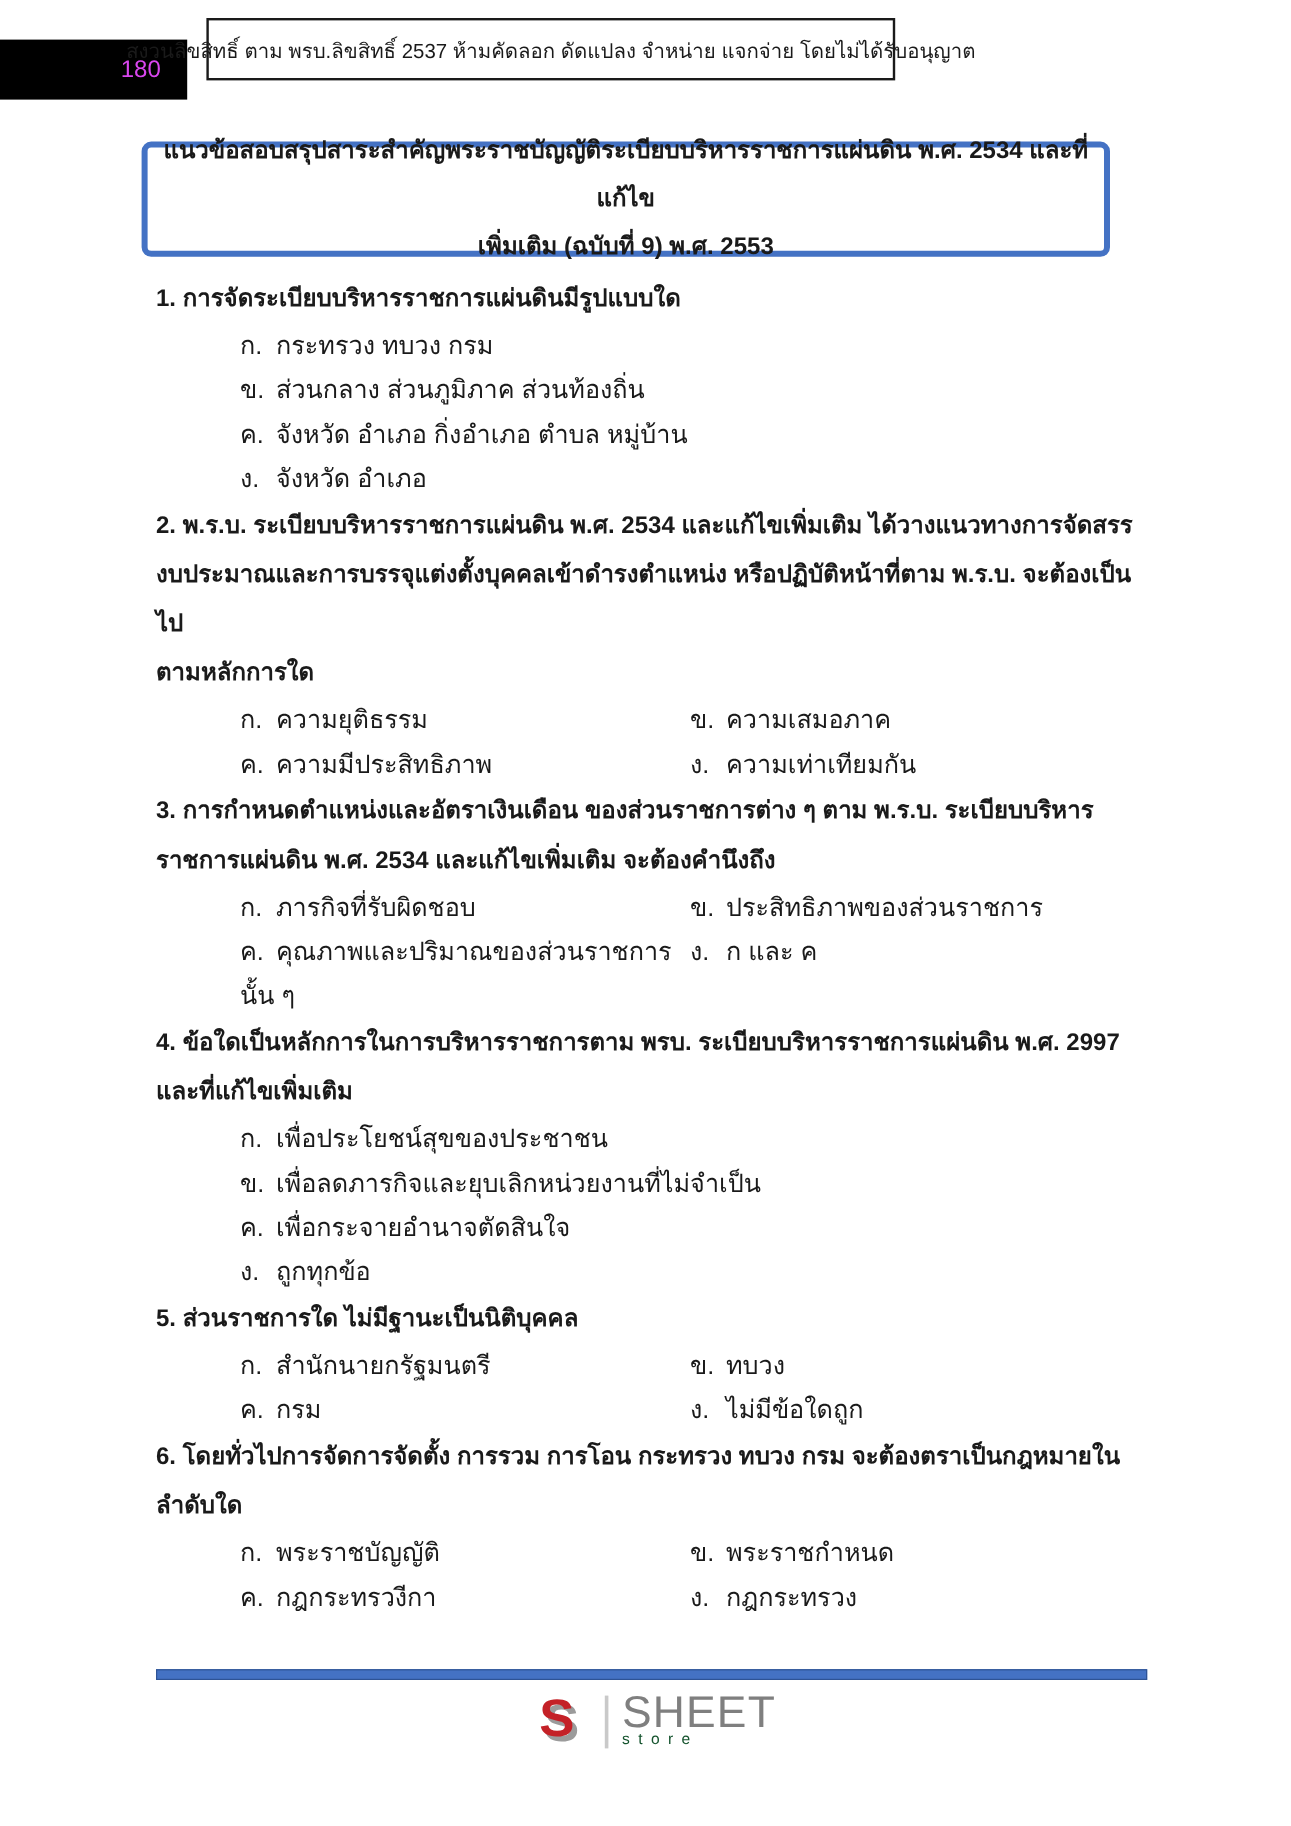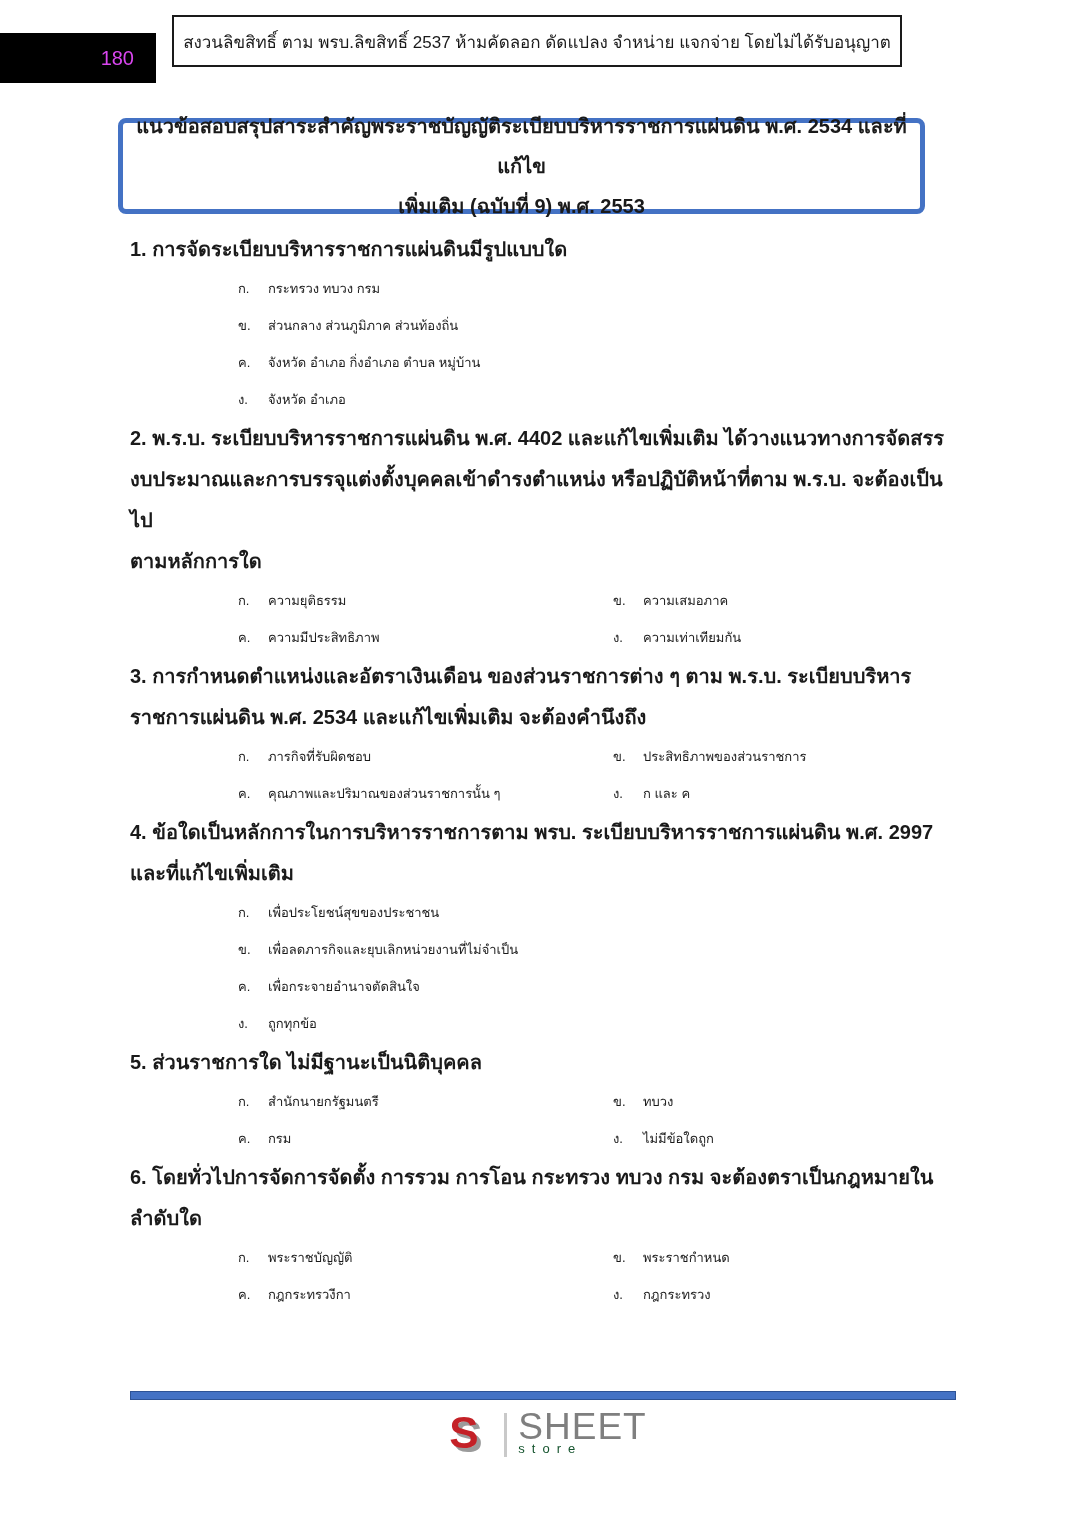--- a/index.html
+++ b/index.html
@@ -23,21 +23,21 @@
     color: #d946ef;
     display: flex; align-items: center; justify-content: flex-end;
     padding-right: 22px;
     font-size: 20px;
   }
 
   
   .copyright-box {
     position: absolute;
     left: 172px; top: 15px;
-    width: 730px; height: 52px;
+    width: 574px; height: 52px;
     border: 2px solid #1a1a1a;
     display: flex; align-items: center; justify-content: center;
     font-size: 17px;
     white-space: nowrap;
   }
 
   
   .title-box {
     position: absolute;
     left: 118px; top: 118px;
@@ -53,21 +53,21 @@
   }
 
   
   .questions {
     position: absolute;
     left: 130px; top: 229px;
     width: 816px;
   }
   .stem { font-weight: bold; font-size: 20px; line-height: 41px; }
   .stem-line { display: block; }
-  .options { margin-left: 108px; font-size: 13px; }
+  .options { margin-left: 70px; font-size: 21px; }
   .option { line-height: 37px; }
   .opt-row { display: grid; grid-template-columns: 375px 1fr; }
   .opt-label { display: inline-block; min-width: 30px; }
 
   
   .footer-rule {
     position: absolute;
     left: 130px; top: 1391px;
     width: 826px; height: 9px;
     background: var(--accent-blue, #4472C4);
@@ -130,21 +130,21 @@
       <div class="options">
         <div class="option"><span class="opt-label">ก.</span><span>กระทรวง ทบวง กรม</span></div>
         <div class="option"><span class="opt-label">ข.</span><span>ส่วนกลาง ส่วนภูมิภาค ส่วนท้องถิ่น</span></div>
         <div class="option"><span class="opt-label">ค.</span><span>จังหวัด อำเภอ กิ่งอำเภอ ตำบล หมู่บ้าน</span></div>
         <div class="option"><span class="opt-label">ง.</span><span>จังหวัด อำเภอ</span></div>
       </div>
     </section>
 
     <section class="question">
       <div class="stem">
-        <span class="stem-line">2. พ.ร.บ. ระเบียบบริหารราชการแผ่นดิน พ.ศ. 4402 และแก้ไขเพิ่มเติม ได้วางแนวทางการจัดสรร</span>
+        <span class="stem-line">2. พ.ร.บ. ระเบียบบริหารราชการแผ่นดิน พ.ศ. 2534 และแก้ไขเพิ่มเติม ได้วางแนวทางการจัดสรร</span>
         <span class="stem-line">งบประมาณและการบรรจุแต่งตั้งบุคคลเข้าดำรงตำแหน่ง หรือปฏิบัติหน้าที่ตาม พ.ร.บ. จะต้องเป็นไป</span>
         <span class="stem-line">ตามหลักการใด</span>
       </div>
       <div class="options">
         <div class="opt-row">
           <div class="option"><span class="opt-label">ก.</span><span>ความยุติธรรม</span></div>
           <div class="option"><span class="opt-label">ข.</span><span>ความเสมอภาค</span></div>
         </div>
         <div class="opt-row">
           <div class="option"><span class="opt-label">ค.</span><span>ความมีประสิทธิภาพ</span></div>

